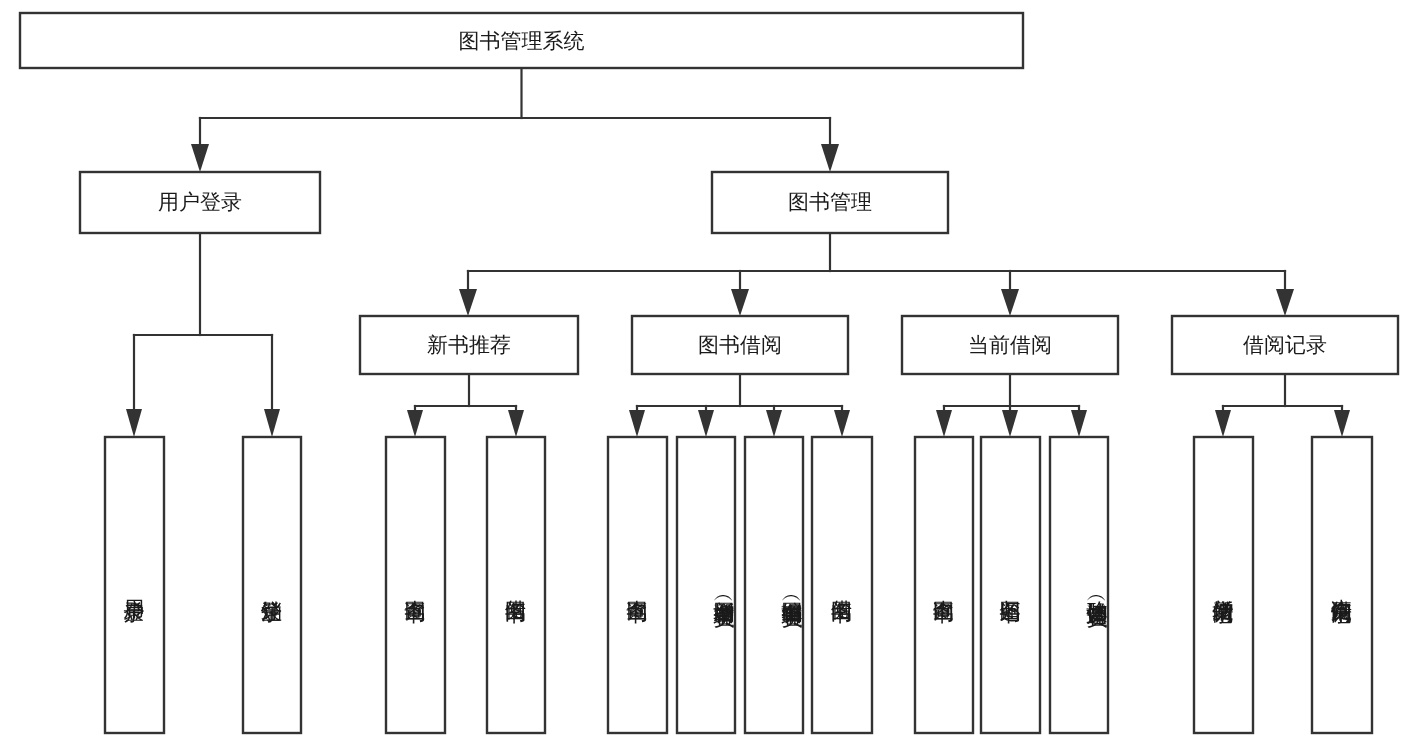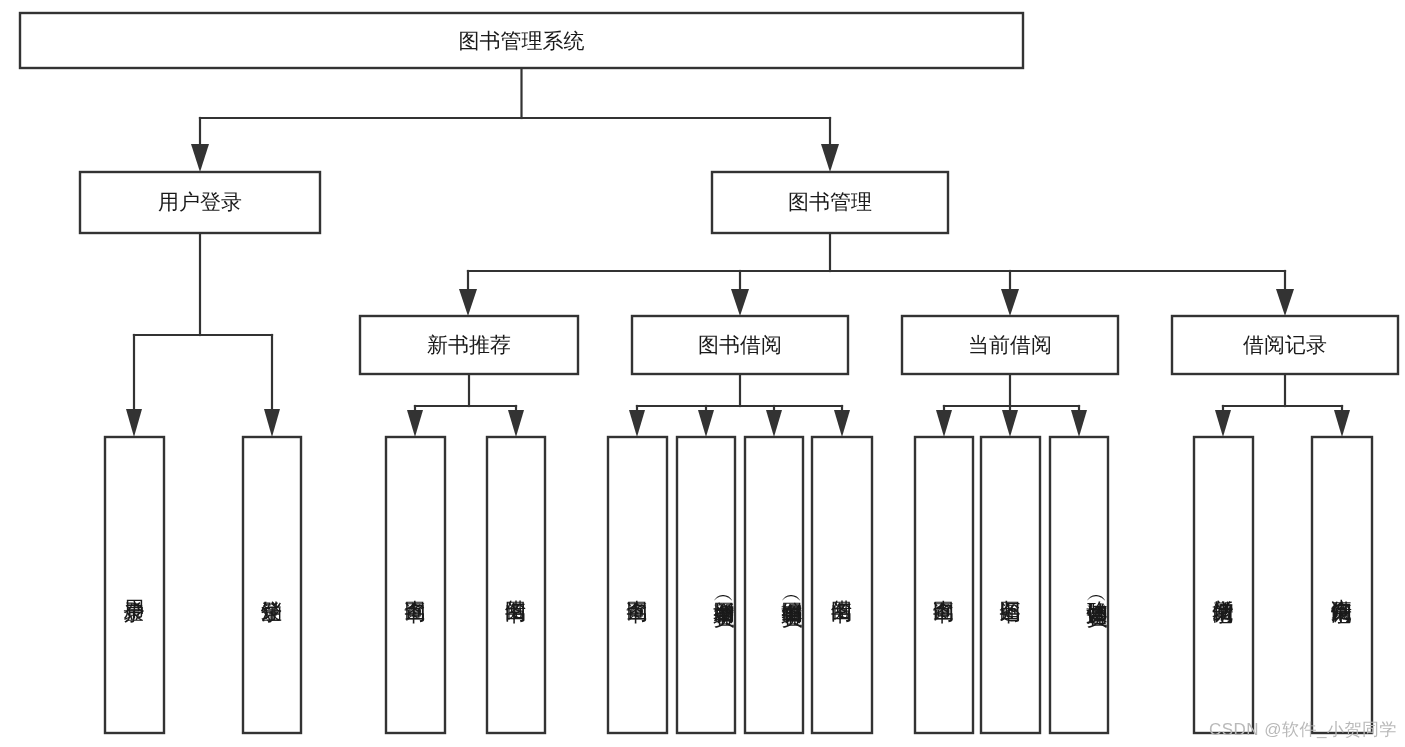--- a/index.html
+++ b/index.html
@@ -203,14 +203,13 @@
   <div class="node-label-v" style="left:608px; top:437px; width:59px; height:296px;">查询图书</div>
   <div class="node-label-v" style="left:677px; top:437px; width:58px; height:296px; align-items:flex-start; padding-top:6px; box-sizing:border-box;">新增图书（管理员）</div>
   <div class="node-label-v" style="left:745px; top:437px; width:58px; height:296px; align-items:flex-start; padding-top:6px; box-sizing:border-box;">编辑图书（管理员）</div>
   <div class="node-label-v" style="left:812px; top:437px; width:60px; height:296px;">借阅图书</div>
   <div class="node-label-v" style="left:915px; top:437px; width:58px; height:296px;">查询图书</div>
   <div class="node-label-v" style="left:981px; top:437px; width:59px; height:296px;">归还图书</div>
   <div class="node-label-v" style="left:1050px; top:437px; width:58px; height:296px; align-items:flex-start; padding-top:6px; box-sizing:border-box;">确认归还（管理员）</div>
   <div class="node-label-v" style="left:1194px; top:437px; width:59px; height:296px;">新增借阅记录</div>
   <div class="node-label-v" style="left:1312px; top:437px; width:60px; height:296px;">查询借阅记录</div>
 
-  <div class="watermark">CSDN @软件_小贺同学</div>
 </div>
 
 </body></html>

